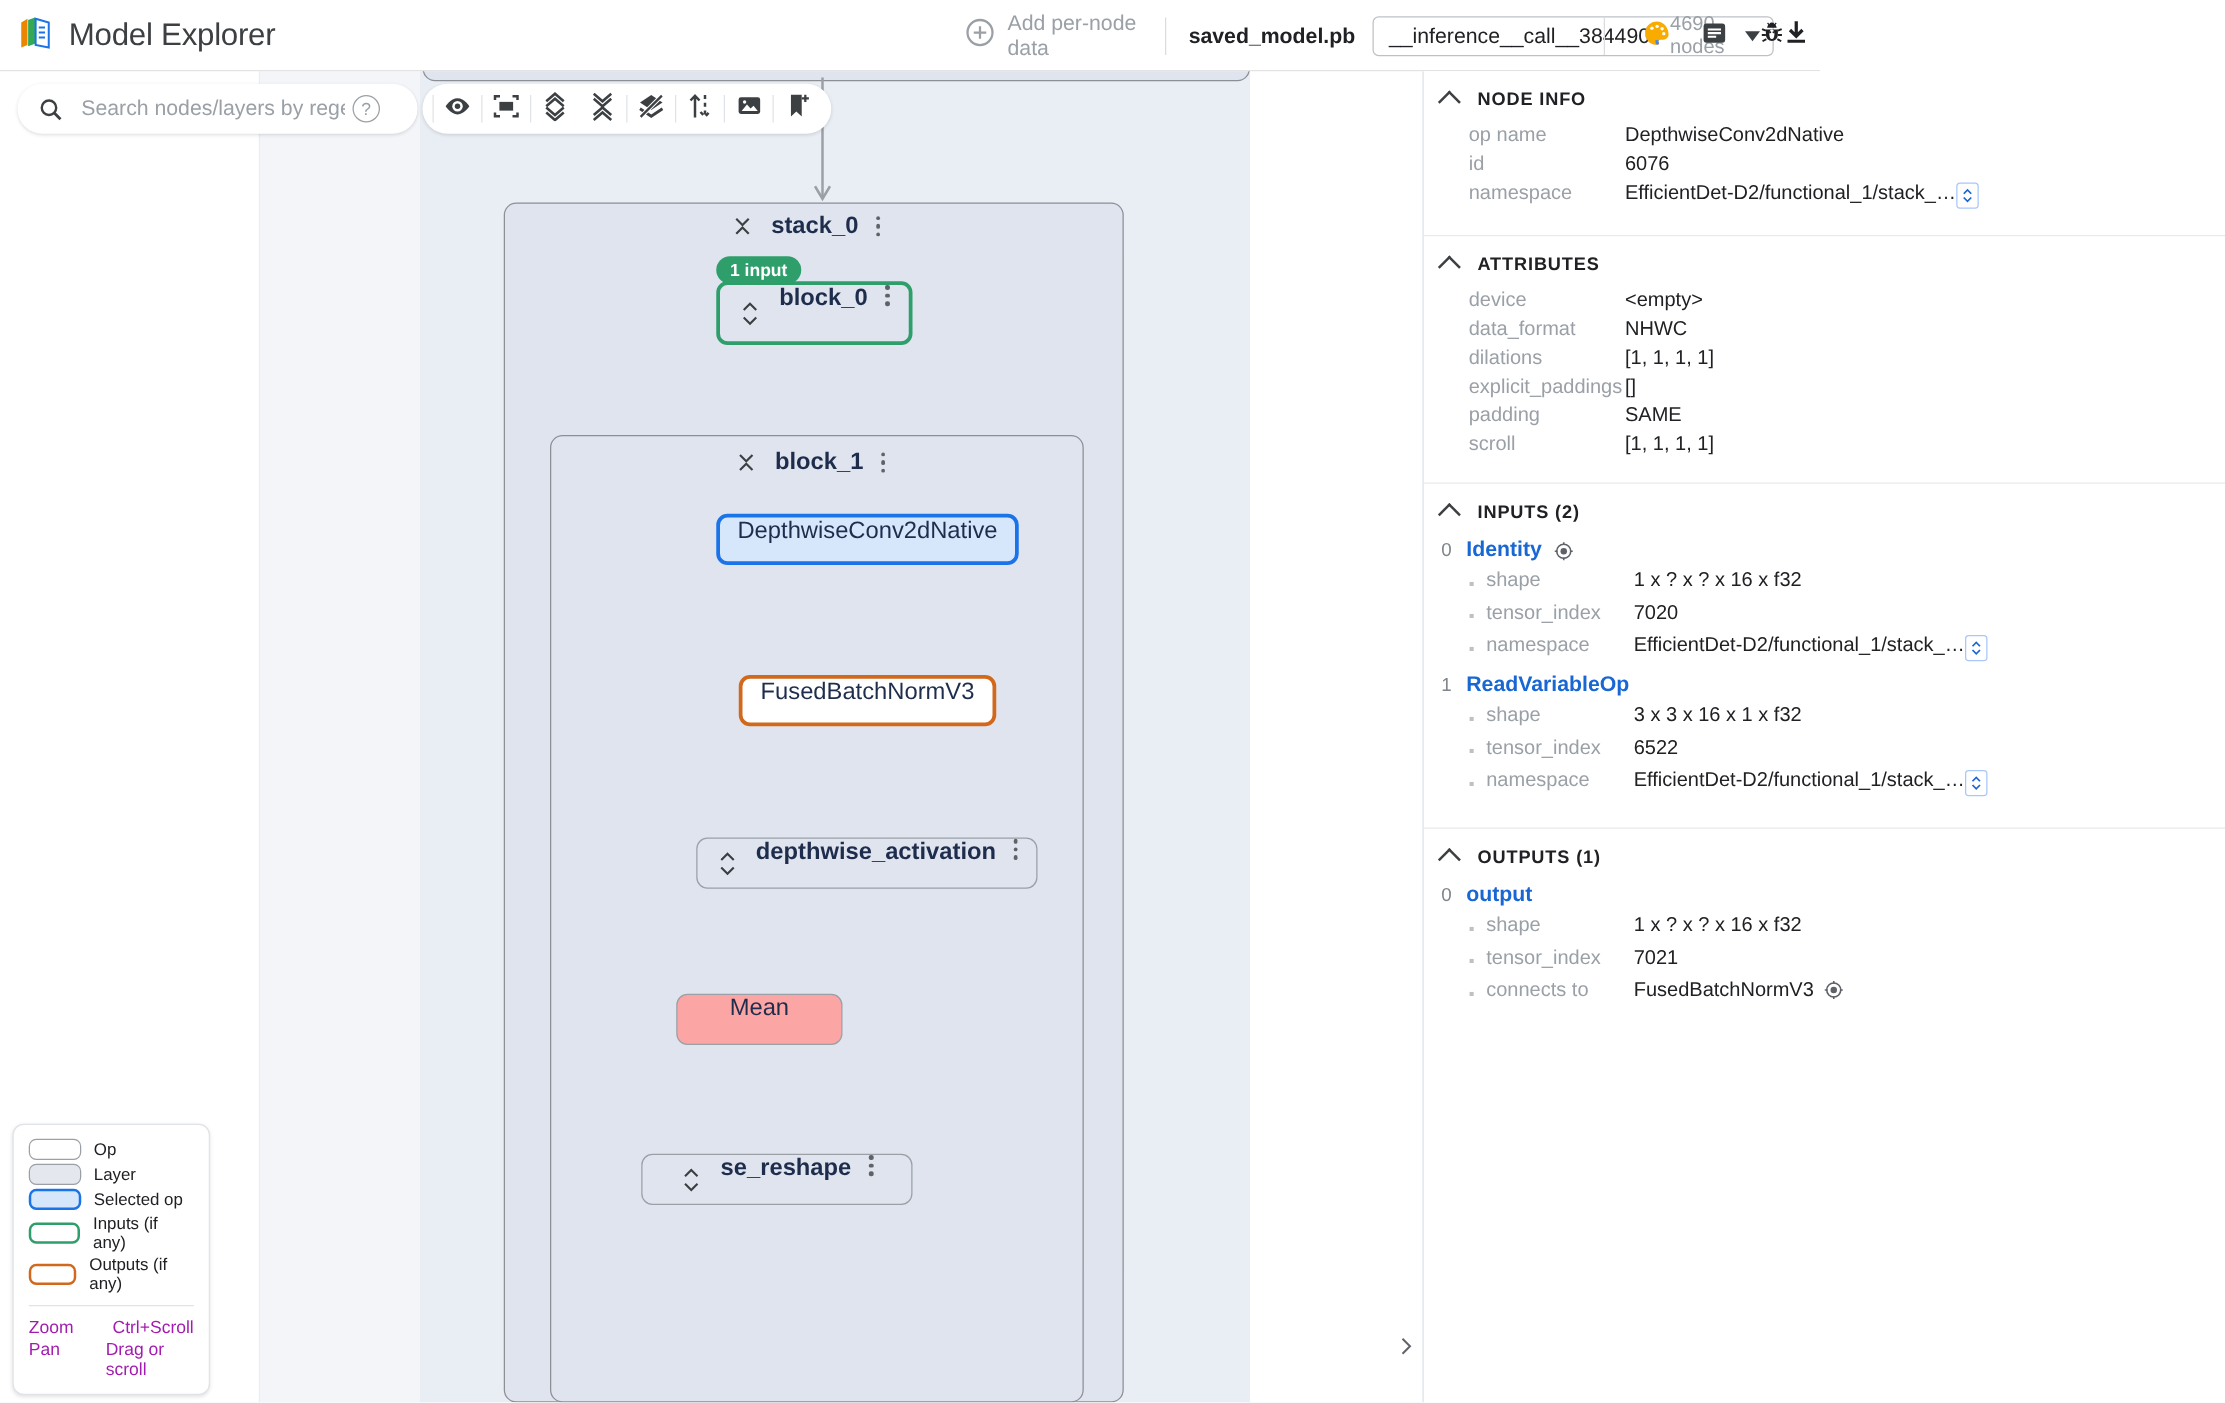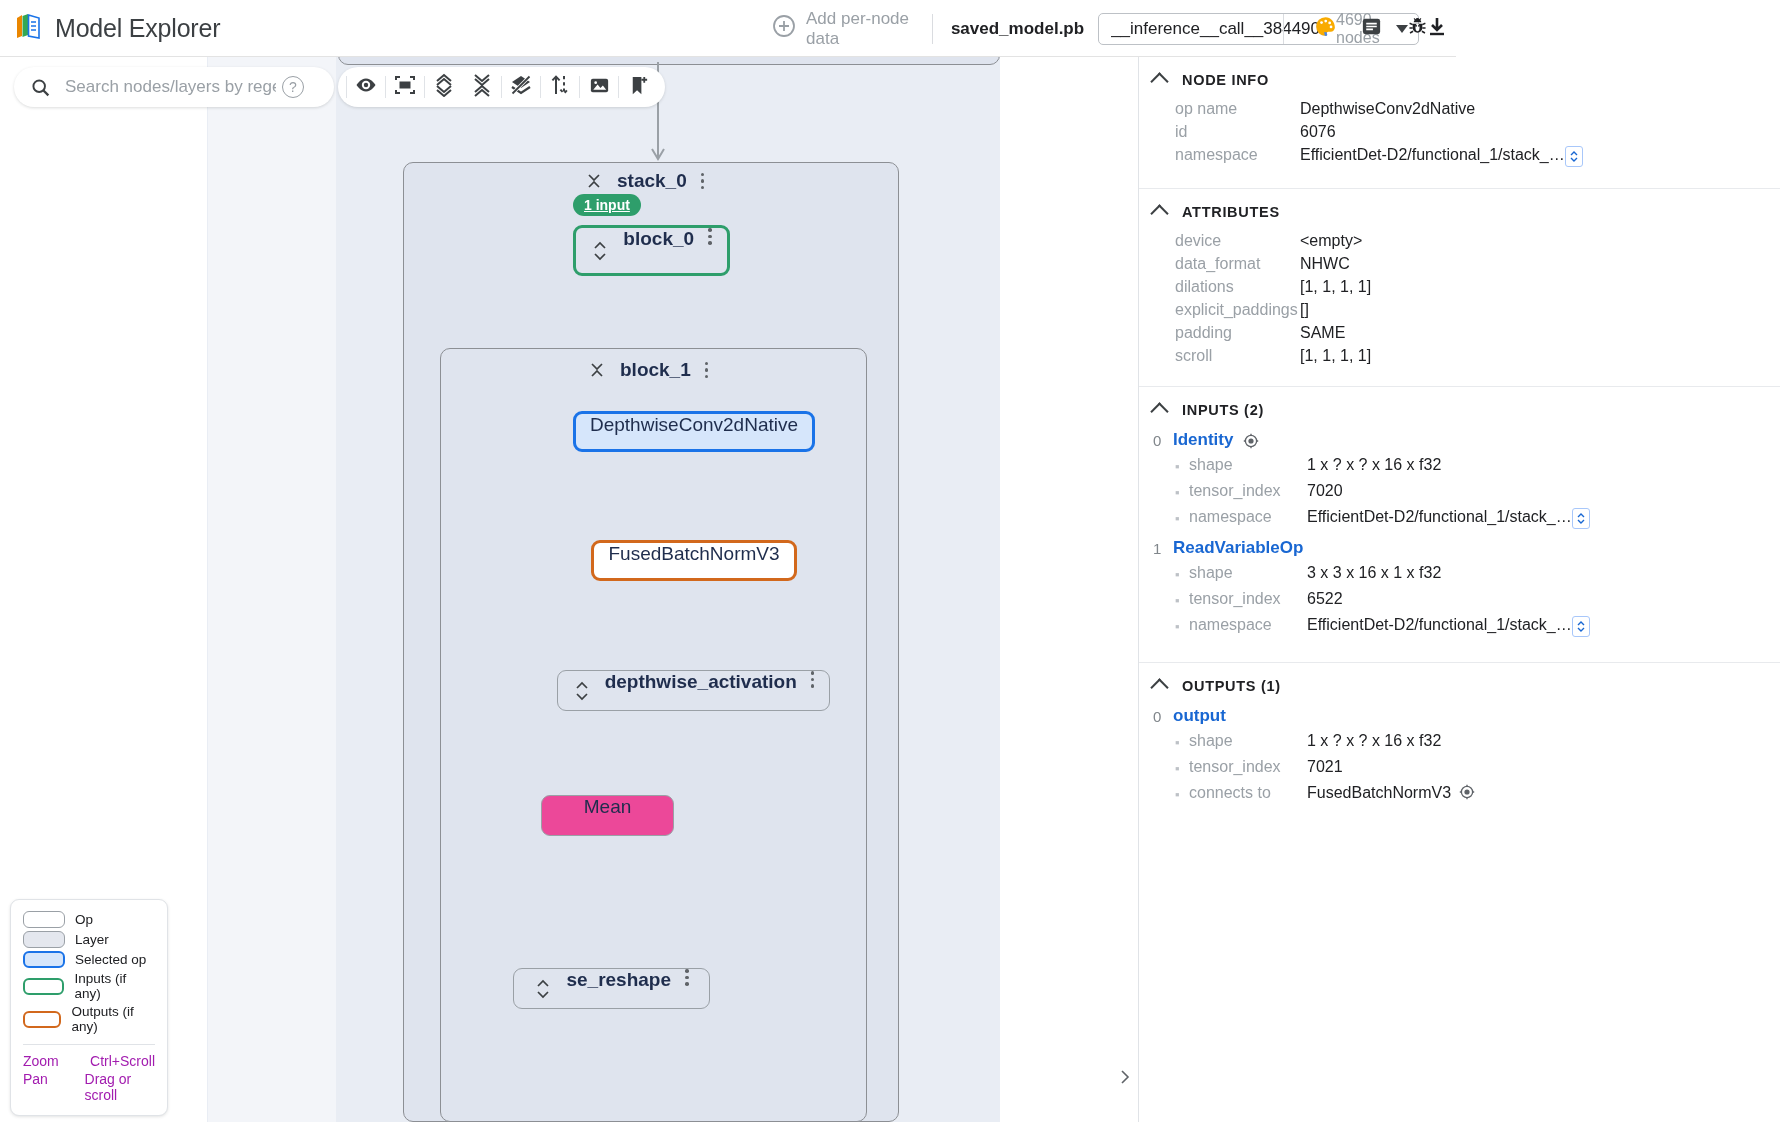--- a/index.html
+++ b/index.html
@@ -146,21 +146,21 @@
     font-size: 19px;
     white-space: nowrap;
   }
   .node-op {
     background: #d6e6fb; border: 3px solid #1a73e8; color: #1f2d4d;
   }
   .node-out {
     background: #ffffff; border: 3px solid #d2681c; color: #1f2d4d;
   }
   .node-plain {
-    background: #ec4899; border: 1.5px solid #9aa0a6; color: #1f2d4d;
+    background: #fca5a5; border: 1.5px solid #9aa0a6; color: #1f2d4d;
   }
   .node-layer-in {
     background: #dfe4ee; border: 3px solid #2e9e6b; color: #1f2d4d;
   }
   .node-layer {
     background: #dfe4ee; border: 1.5px solid #9aa0a6; color: #1f2d4d;
   }
   .node-layer .lbl, .node-layer-in .lbl { font-weight: bold; }
   .badge-input {
     position: absolute;
@@ -361,21 +361,21 @@
         </svg>
       </span>
       <span class="group-title">stack_0</span>
       <span class="dots">
           <i></i>
           <i></i>
           <i></i>
         </span>
     </div>
 
-    <div class="badge-input" style="left:573px; top:137px;text-decoration:underline;">1 input</div>
+    <div class="badge-input" style="left:573px; top:148px;">1 input</div>
     <div class="node node-layer-in" style="left:573px; top:168px; width:157px; height:51px; gap:14px;">
       <span class="chev">
         <svg width="16" height="20" viewBox="0 0 16 20">
           <path d="M3 7 L8 2 L13 7" fill="none" stroke="#3c4043" stroke-width="1.7"></path>
           <path d="M3 13 L8 18 L13 13" fill="none" stroke="#3c4043" stroke-width="1.7"></path>
         </svg>
       </span>
       <span class="lbl">block_0</span>
       <span class="dots">
           <i></i>
@@ -420,21 +420,21 @@
           <i></i>
           <i></i>
           <i></i>
         </span>
     </div>
 
     <div class="node node-plain" style="left:541px; top:738px; width:133px; height:41px;">
       <span>Mean</span>
     </div>
 
-    <div class="node node-layer" style="left:513px; top:866px; width:197px; height:41px; gap:14px;margin-top:45px;">
+    <div class="node node-layer" style="left:513px; top:866px; width:217px; height:41px; gap:14px;">
       <span class="chev">
         <svg width="16" height="20" viewBox="0 0 16 20">
           <path d="M3 7 L8 2 L13 7" fill="none" stroke="#3c4043" stroke-width="1.7"></path>
           <path d="M3 13 L8 18 L13 13" fill="none" stroke="#3c4043" stroke-width="1.7"></path>
         </svg>
       </span>
       <span class="lbl">se_reshape</span>
       <span class="dots">
           <i></i>
           <i></i>

